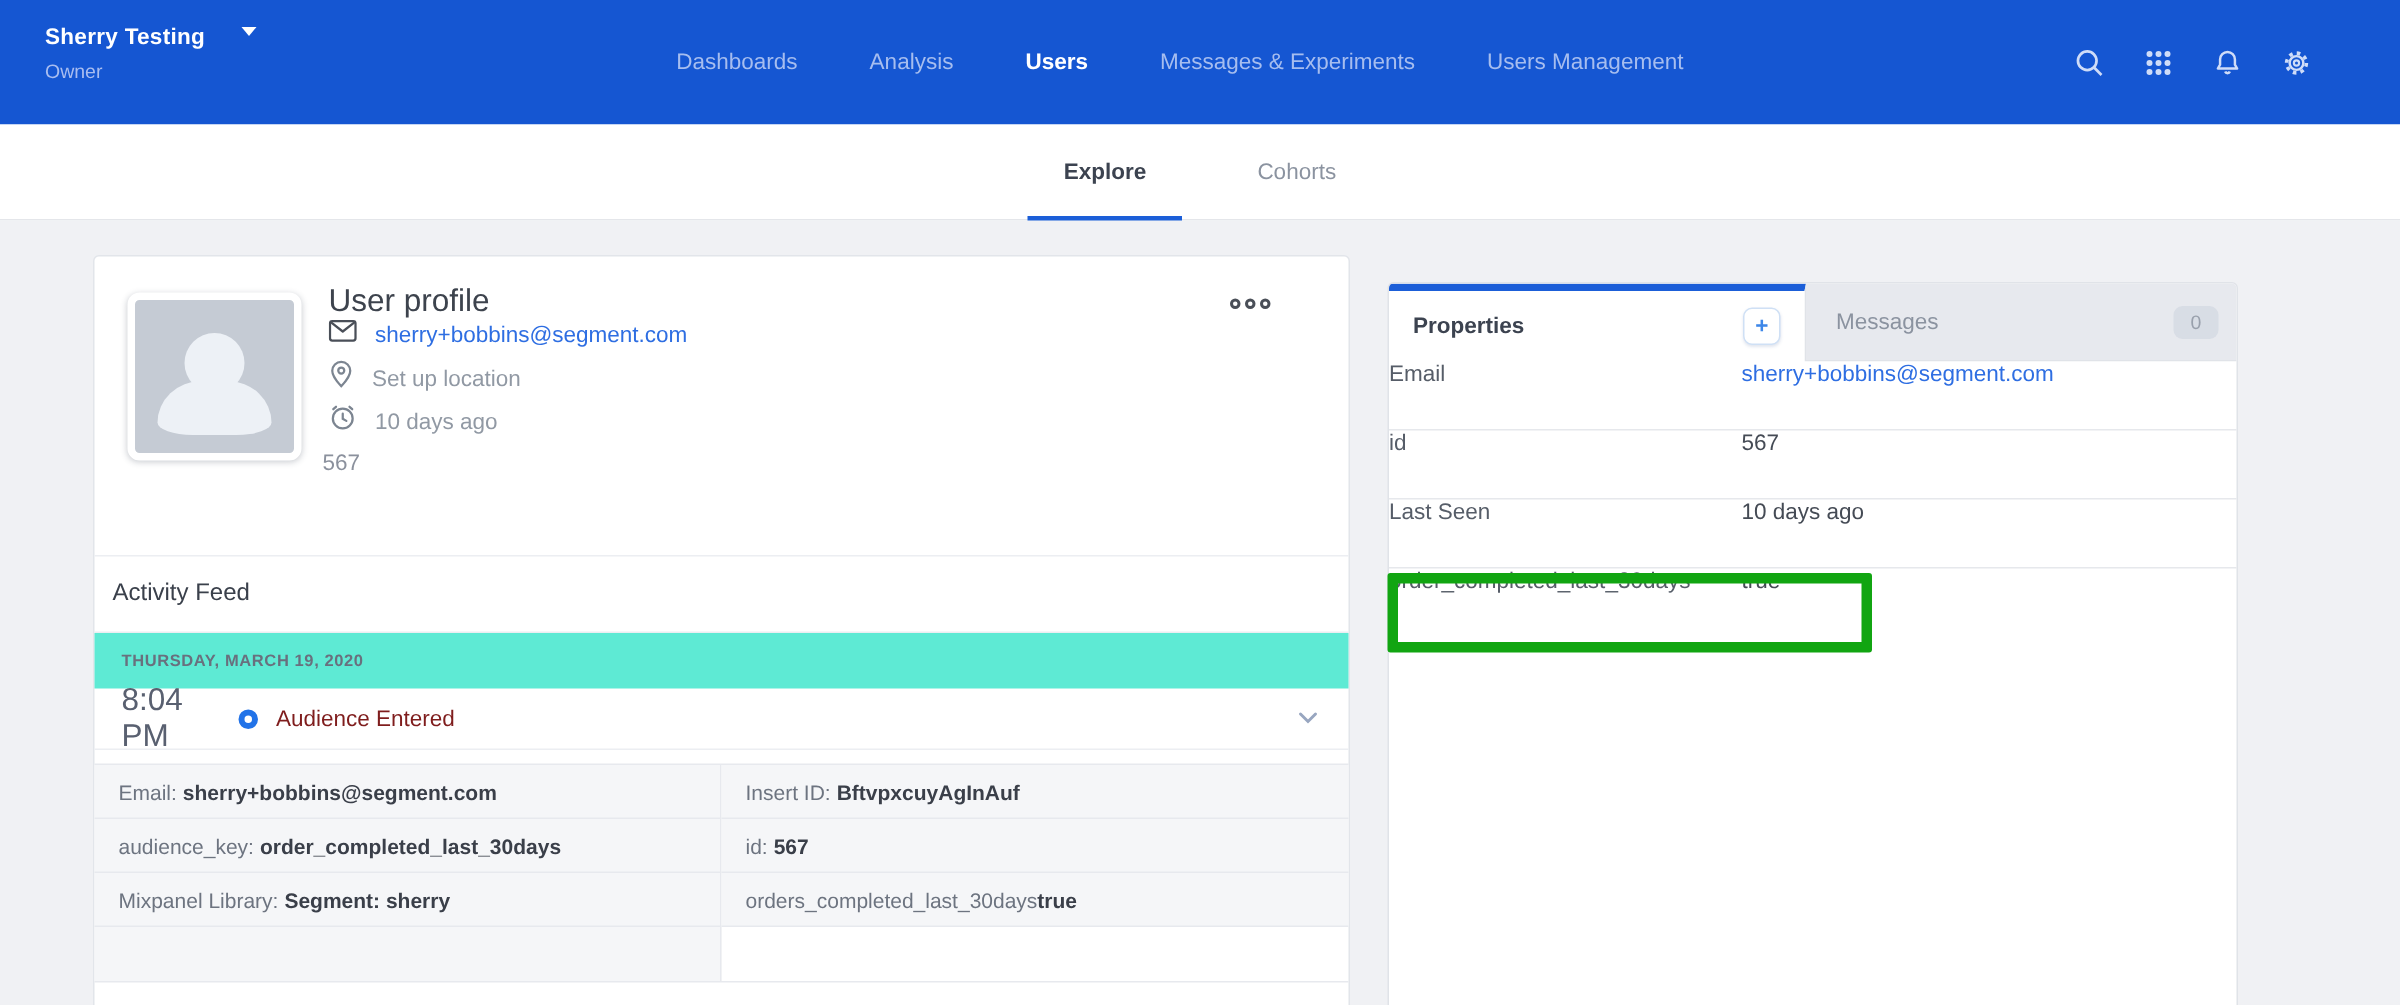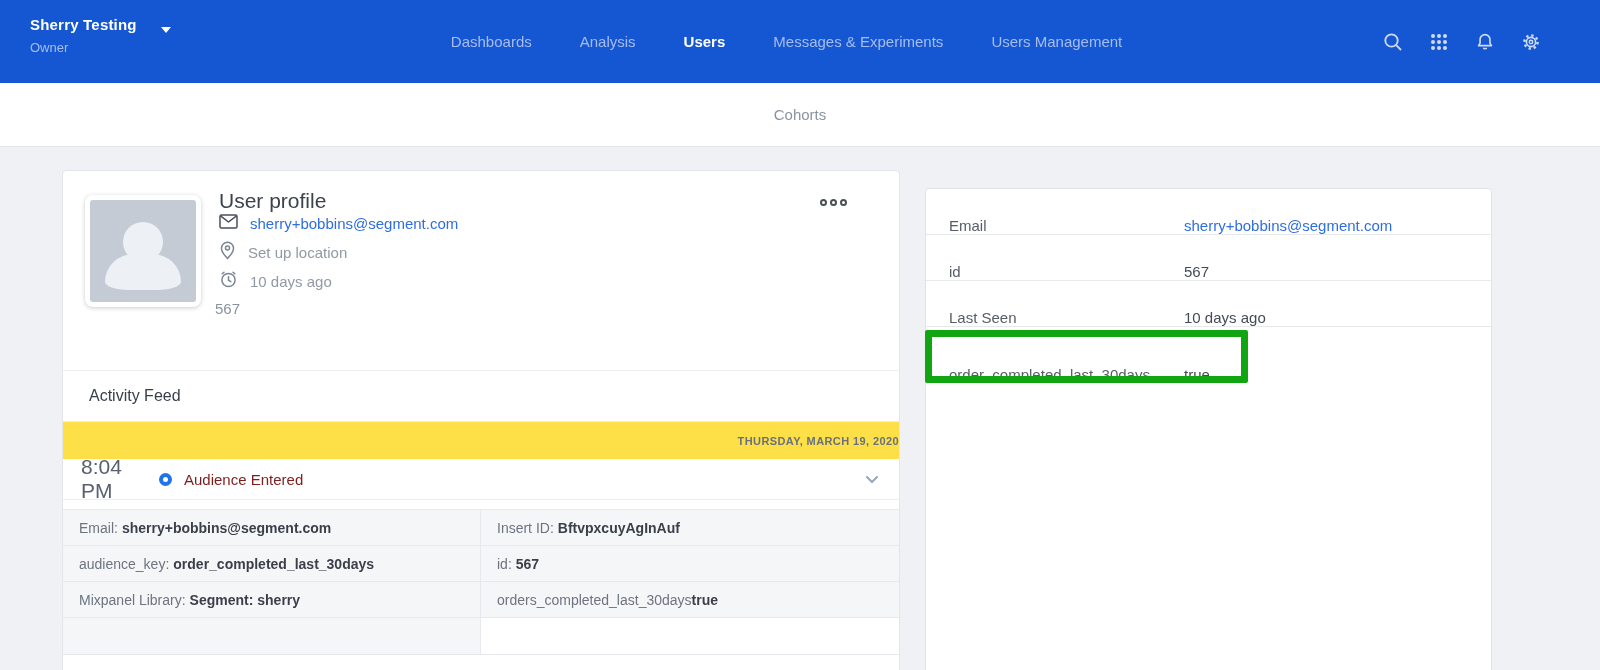--- a/index.html
+++ b/index.html
@@ -2,21 +2,21 @@
 <html><head>
 <meta charset="utf-8">
 <style>
   * { margin:0; padding:0; box-sizing:border-box; }
   html,body { width:1600px; height:670px; overflow:hidden; background:#fff;
               font-family:"Liberation Sans", sans-serif; }
 
   
   .topbar { position:relative; height:83px; background:#1556d2; display:flex; align-items:center; }
   .org { position:absolute; left:30px; top:16px; color:#fff; }
-  .org-name-row { display:flex; align-items:flex-end; gap:24px; cursor:pointer; }
+  .org-name-row { display:flex; align-items:flex-start; gap:24px; cursor:pointer; }
   .org-name { font-size:15px; font-weight:bold; letter-spacing:.2px; }
   .caret-down { width:0; height:0; border-left:5px solid transparent; border-right:5px solid transparent;
                 border-top:6px solid #fff; margin-top:2px; }
   .org-role { font-size:13px; color:#a9bdf0; margin-top:7px; }
   .topnav { position:absolute; left:50%; transform:translateX(-52%); top:0; height:83px;
             display:flex; align-items:center; gap:48px; }
   .topnav .nav-item { font-size:15px; color:#a6bdef; cursor:pointer; white-space:nowrap; }
   .topnav .nav-item.active { color:#ffffff; font-weight:bold; }
   .top-icons { position:absolute; right:58px; top:0; height:83px; display:flex; align-items:center; gap:24px; }
   .top-icons svg { display:block; cursor:pointer; }
@@ -46,24 +46,24 @@
   .profile-info { position:absolute; left:156px; top:18px; }
   .profile-title { font-size:21px; color:#3d434d; }
   .p-row { display:flex; align-items:center; gap:12px; margin-bottom:9px; height:20px; }
   .p-row svg { flex:0 0 auto; }
   .p-email { font-size:15px; color:#2e6ee2; cursor:pointer; }
   .p-muted { font-size:15px; color:#9199a4; }
   .p-id { font-size:15px; color:#8b919d; margin-top:6px; margin-left:-4px; }
   .more-menu { position:absolute; right:52px; top:28px; display:flex; gap:3px; cursor:pointer; }
   .more-menu i { width:7px; height:7px; border:2px solid #4a4f58; border-radius:50%; display:block; }
 
-  .feed-header { height:51px; display:flex; align-items:center; padding-left:26px;
+  .feed-header { height:51px; display:flex; align-items:center; padding-left:12px;
                  border-bottom:1px solid #eceef2; }
   .feed-title { font-size:16px; color:#3a404b; }
-  .date-band { height:37px; background:#fde047; display:flex; align-items:center; padding-left:18px;justify-content:flex-end; }
+  .date-band { height:37px; background:#5eead4; display:flex; align-items:center; padding-left:18px; }
   .date-band span { font-size:11px; font-weight:bold; letter-spacing:.4px; color:#69707e; }
   .event-row { height:41px; display:flex; align-items:center; padding:0 20px 0 18px;
                border-bottom:1px solid #eceef2; position:relative; cursor:pointer; }
   .event-time { font-size:21px; color:#596070; width:64px; }
   .donut { width:13px; height:13px; border:4px solid #2273e8; border-radius:50%; background:#fff; margin:0 12px 0 14px; }
   .event-name { font-size:15px; color:#7f1d1d; }
   .event-chevron { margin-left:auto; }
 
   .details { margin-top:9px; border-top:1px solid #e7e9ee; border-bottom:1px solid #e7e9ee;
              display:grid; grid-template-columns:1fr 1fr; }
@@ -82,21 +82,21 @@
   .tab-properties .lbl { font-size:15px; font-weight:bold; color:#3c4350; }
   .plus-btn { margin-left:auto; width:25px; height:25px; border:1px solid #cfe0f5; border-radius:6px;
               background:#fff; color:#3e87e8; font-size:15px; font-weight:bold; line-height:23px;
               text-align:center; cursor:pointer; box-shadow:0 1px 2px rgba(60,90,150,.15); }
   .tab-messages { flex:1; background:#e7e9ee; border-bottom:1px solid #e0e3e8; display:flex; align-items:center;
                   padding:0 12px 0 20px; border-radius:0 3px 0 0; cursor:pointer; }
   .tab-messages .lbl { font-size:15px; color:#8b93a0; }
   .msg-badge { margin-left:auto; min-width:30px; height:22px; background:#d8dde5; border-radius:6px;
                color:#99a0ac; font-size:13px; display:flex; align-items:center; justify-content:center; }
   .prop-rows { position:relative; }
-  .prop-row { height:46px; display:flex; align-items:flex-end; padding:0 23px; border-bottom:1px solid #e6e8ec; }
+  .prop-row { height:46px; display:flex; align-items:flex-start; padding:0 0; border-bottom:1px solid #e6e8ec; }
   .prop-row.last { height:56px; border-bottom:none; }
   .prop-key { width:235px; font-size:15px; color:#565d68; }
   .prop-val { font-size:15px; color:#454b55; }
   .prop-val.link { color:#2e6ee2; cursor:pointer; }
   .green-box { position:absolute; left:-1px; top:141px; width:323px; height:53px;
                border:7px solid #11a511; border-radius:2px; pointer-events:none; z-index:3; }
 </style>
 </head>
 <body>
 
@@ -147,20 +147,23 @@
       <svg width="22" height="22" viewBox="0 0 24 24" fill="none" stroke="#cfdcf8">
         <circle cx="12" cy="12" r="7.2" stroke-width="2.6" stroke-dasharray="2.6 3.05"></circle>
         <circle cx="12" cy="12" r="5" stroke-width="1.8"></circle>
         <circle cx="12" cy="12" r="1.9" stroke-width="1.6"></circle>
       </svg>
     </span>
   </div>
 </div>
 
 <div class="tabbar">
+  <div class="tab active">
+    <span>Explore</span>
+  </div>
   <div class="tab">
     <span>Cohorts</span>
   </div>
 </div>
 
 <div class="page">
 
   <div class="card left-card">
 
     <div class="profile-section">
@@ -259,20 +262,30 @@
       </div>
       <div class="dcell">
         <span></span>
           <b></b>
       </div>
     </div>
   </div>
 
   <div class="card right-card">
 
+    <div class="panel-tabs">
+      <div class="tab-properties">
+        <span class="lbl">Properties</span>
+        <span class="plus-btn">+</span>
+      </div>
+      <div class="tab-messages">
+        <span class="lbl">Messages</span>
+        <span class="msg-badge">0</span>
+      </div>
+    </div>
 
     <div class="prop-rows">
       <div class="prop-row">
         <span class="prop-key">Email</span>
         <span class="prop-val link">sherry+bobbins@segment.com</span>
       </div>
       <div class="prop-row">
         <span class="prop-key">id</span>
         <span class="prop-val">567</span>
       </div>

